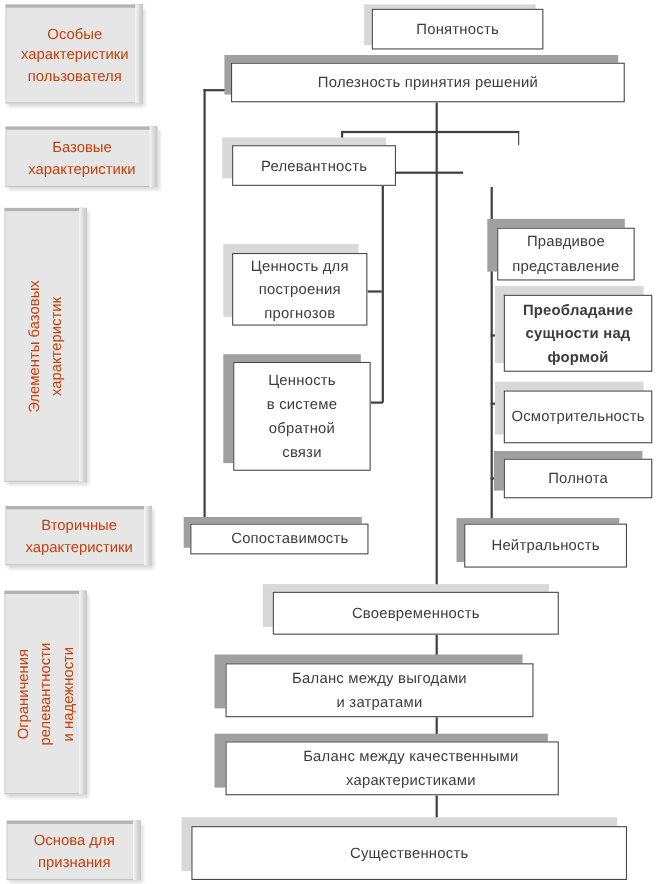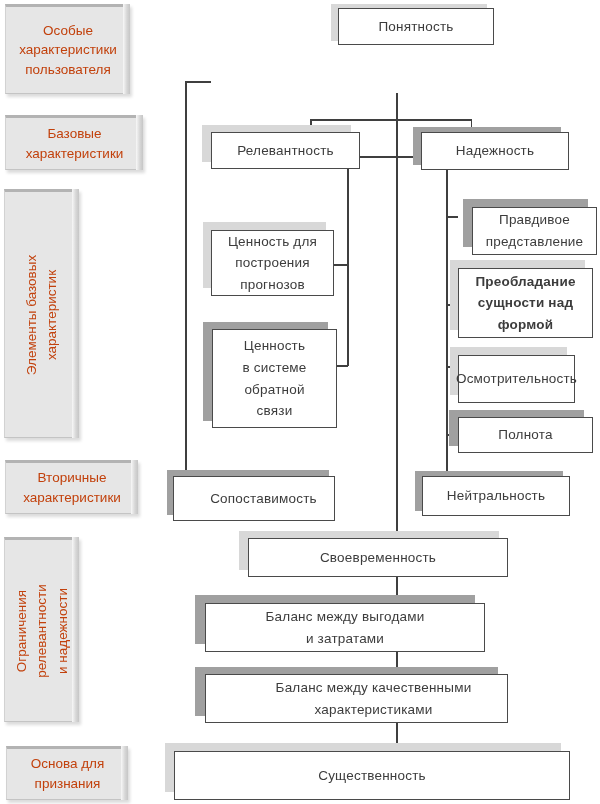--- a/index.html
+++ b/index.html
@@ -74,46 +74,46 @@
   <div class="ln" style="left:446px;top:216px;width:12px;height:1.5px;"></div>
   <div class="ln" style="left:446px;top:304px;width:12px;height:1.5px;"></div>
   <div class="ln" style="left:446px;top:366px;width:12px;height:1.5px;"></div>
   <div class="ln" style="left:446px;top:434px;width:12px;height:1.5px;"></div>
   <div class="ln" style="left:396px;top:577px;width:1.5px;height:26px;"></div>
   <div class="ln" style="left:396px;top:652px;width:1.5px;height:22px;"></div>
   <div class="ln" style="left:396px;top:723px;width:1.5px;height:28px;"></div>
 
   <div class="node" style="left:322px;top:8px;width:156px;height:37px;box-shadow:-7px -4px 0 #d8d8d8;margin-left:16px;">Понятность</div>
 
+  <div class="node" style="left:210px;top:57px;width:358px;height:36px;box-shadow:-6px -7px 0 #a0a0a0;">Полезность принятия решений</div>
 
   <div class="node" style="left:211px;top:132px;width:149px;height:37px;box-shadow:-9px -7px 0 #d8d8d8;">Релевантность</div>
 
-  <div class="node" style="left:421px;top:132px;width:148px;height:38px;box-shadow:-8px -5px 0 #a0a0a0;">Надежность</div>
 
   <div class="node" style="left:211px;top:230px;width:123px;height:66px;box-shadow:-8px -8px 0 #d8d8d8;">Ценность для
 построения
 прогнозов</div>
 
   <div class="node" style="left:212px;top:329px;width:125px;height:99px;box-shadow:-9px -7px 0 #a0a0a0;">Ценность
 в системе
 обратной
 связи</div>
 
-  <div class="node" style="left:472px;top:207px;width:125px;height:48px;box-shadow:-9px -8px 0 #a0a0a0;">Правдивое
+  <div class="node" style="left:452px;top:207px;width:125px;height:48px;box-shadow:-9px -8px 0 #a0a0a0;">Правдивое
 представление</div>
 
   <div class="node" style="left:458px;top:268px;width:135px;height:70px;box-shadow:-8px -8px 0 #d8d8d8;font-weight:bold;">Преобладание
 сущности над
 формой</div>
 
-  <div class="node" style="left:458px;top:355px;width:117px;height:48px;box-shadow:-8px -8px 0 #d8d8d8;">Осмотрительность</div>
+  <div class="node" style="left:458px;top:355px;width:135px;height:48px;box-shadow:-8px -8px 0 #d8d8d8;">Осмотрительность</div>
 
   <div class="node" style="left:458px;top:417px;width:135px;height:36px;box-shadow:-9px -7px 0 #a0a0a0;">Полнота</div>
 
-  <div class="node" style="left:173px;top:476px;width:162px;height:45px;box-shadow:-6px -6px 0 #a0a0a0;padding-left:19px;">Сопоставимость</div>
+  <div class="node" style="left:173px;top:476px;width:162px;height:28px;box-shadow:-6px -6px 0 #a0a0a0;padding-left:19px;">Сопоставимость</div>
 
   <div class="node" style="left:422px;top:476px;width:148px;height:40px;box-shadow:-7px -5px 0 #a0a0a0;">Нейтральность</div>
 
   <div class="node" style="left:248px;top:538px;width:260px;height:39px;box-shadow:-9px -7px 0 #d8d8d8;">Своевременность</div>
 
   <div class="node" style="left:205px;top:603px;width:280px;height:49px;box-shadow:-10px -8px 0 #a0a0a0;">Баланс между выгодами
 и затратами</div>
 
   <div class="node" style="left:205px;top:674px;width:303px;height:49px;box-shadow:-10px -7px 0 #a0a0a0;padding-left:34px;">Баланс между качественными
 характеристиками</div>

